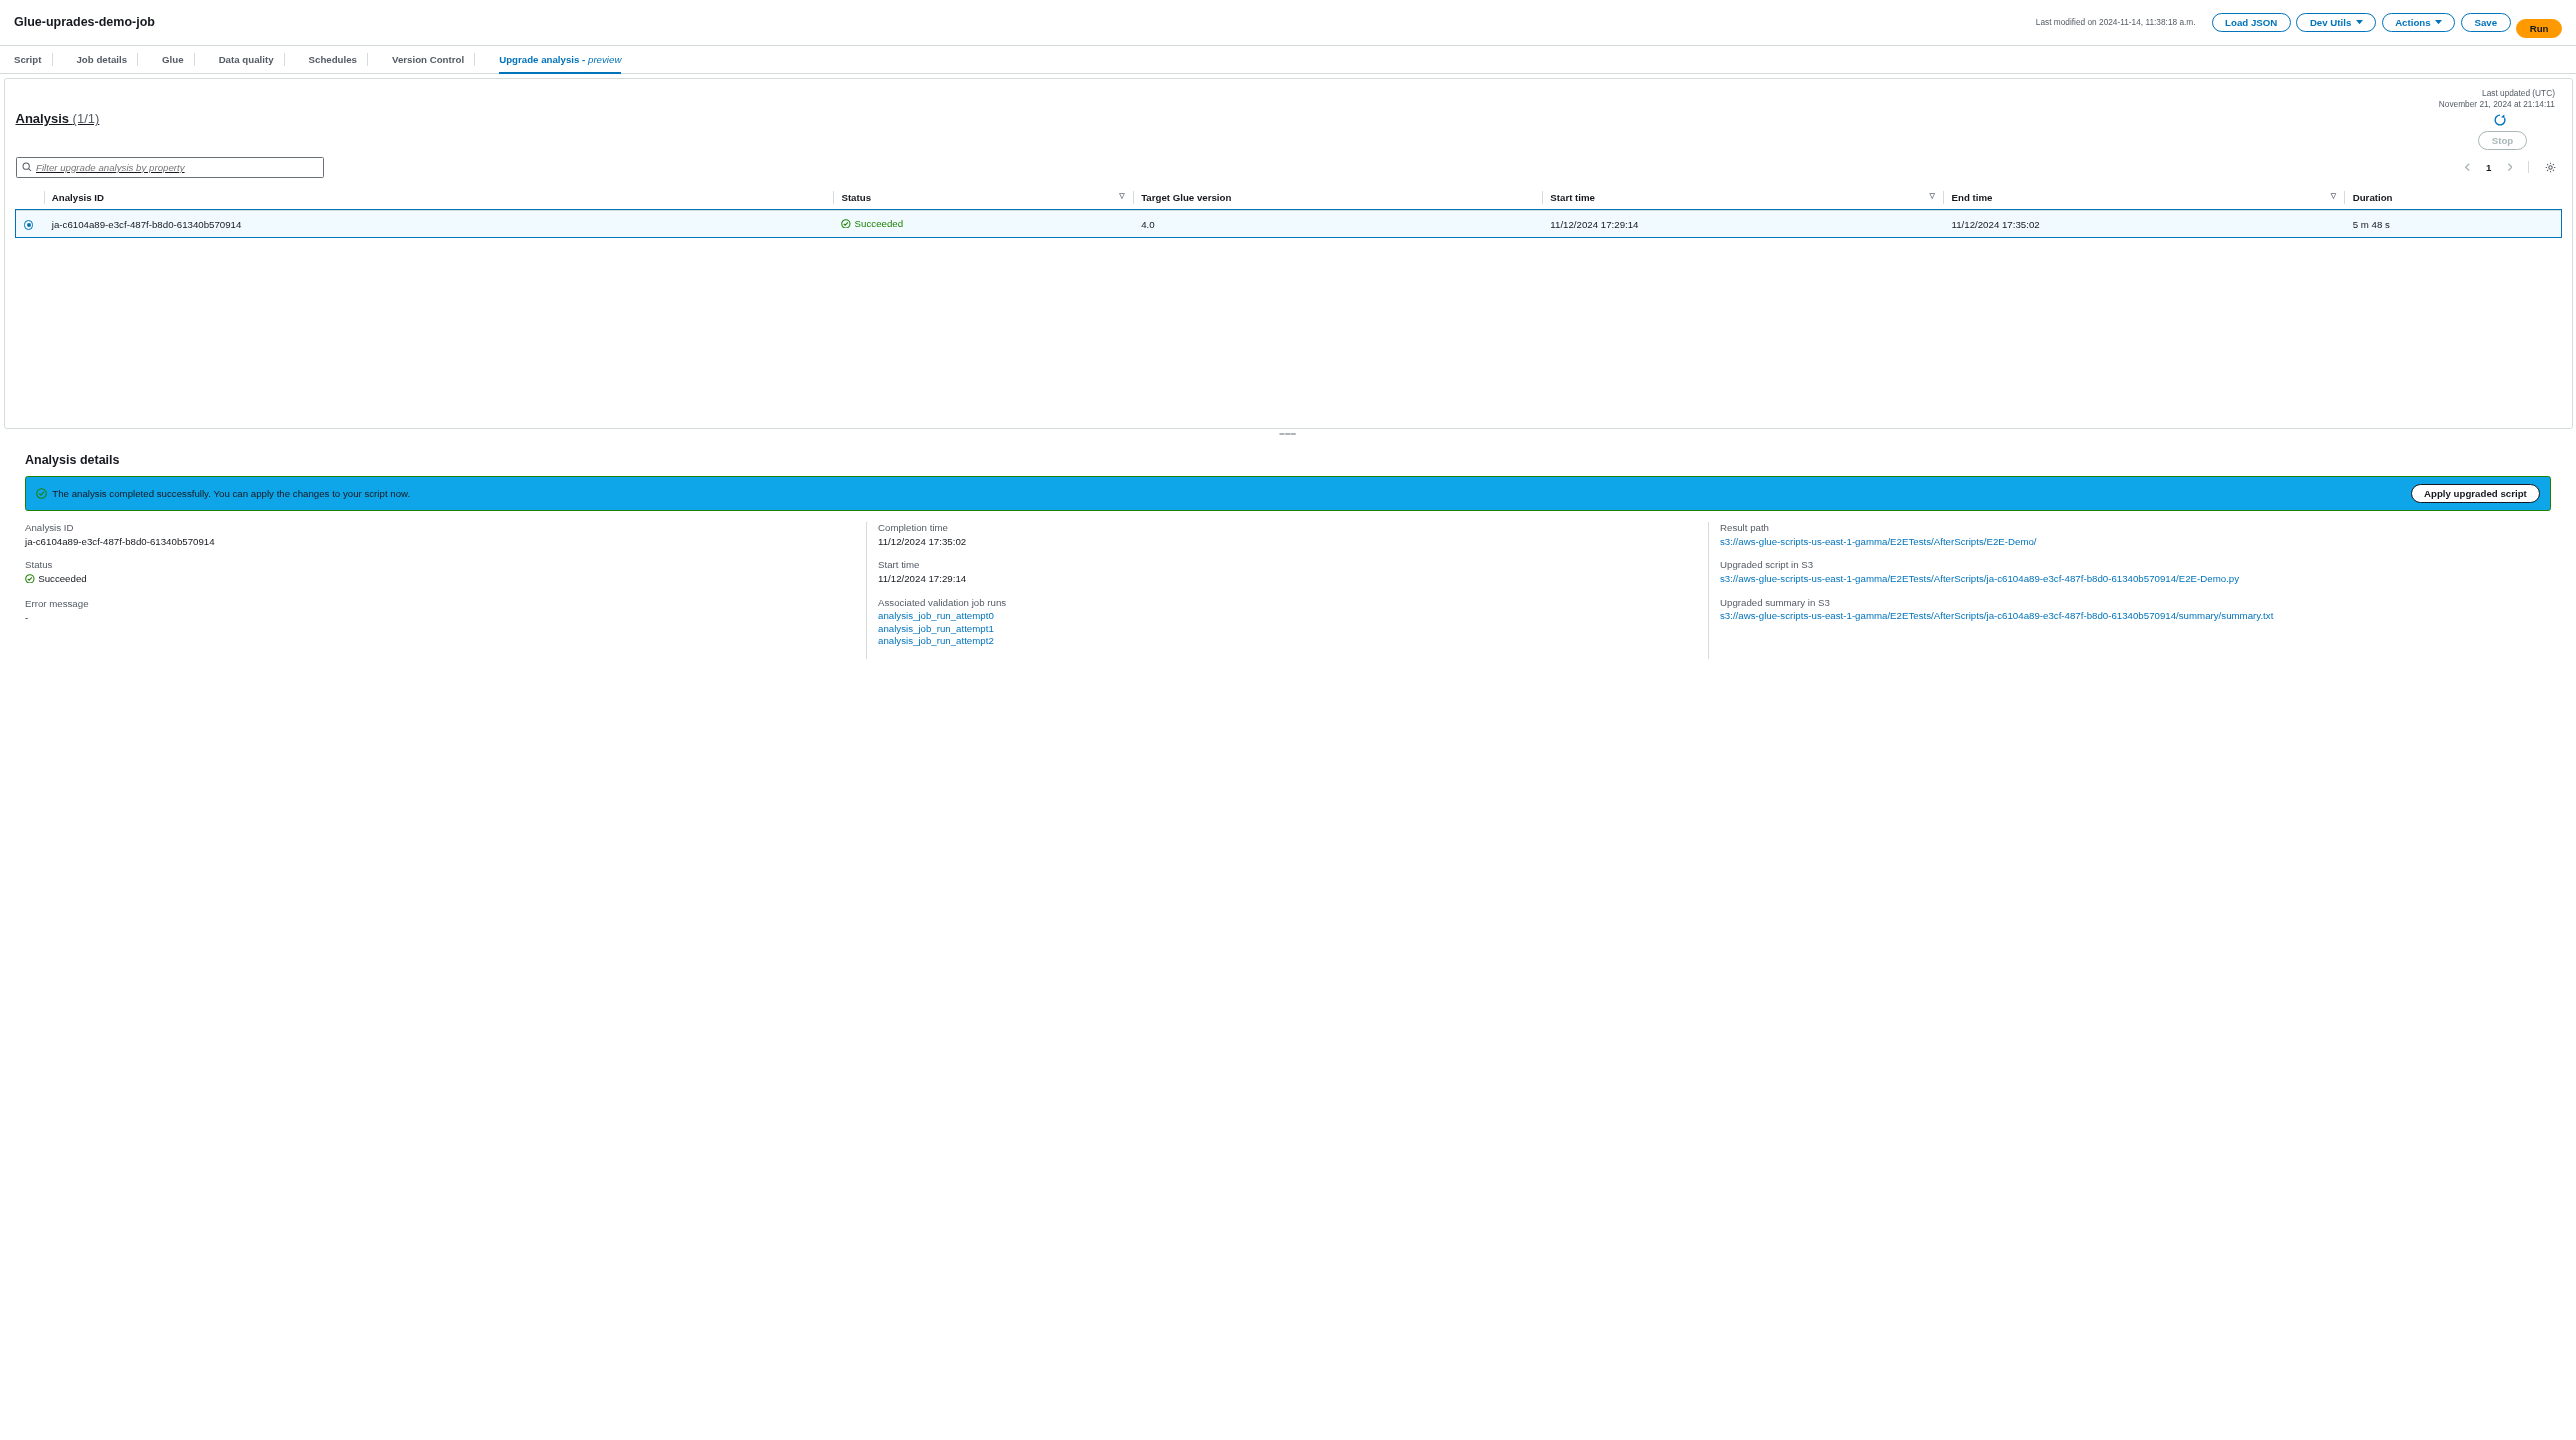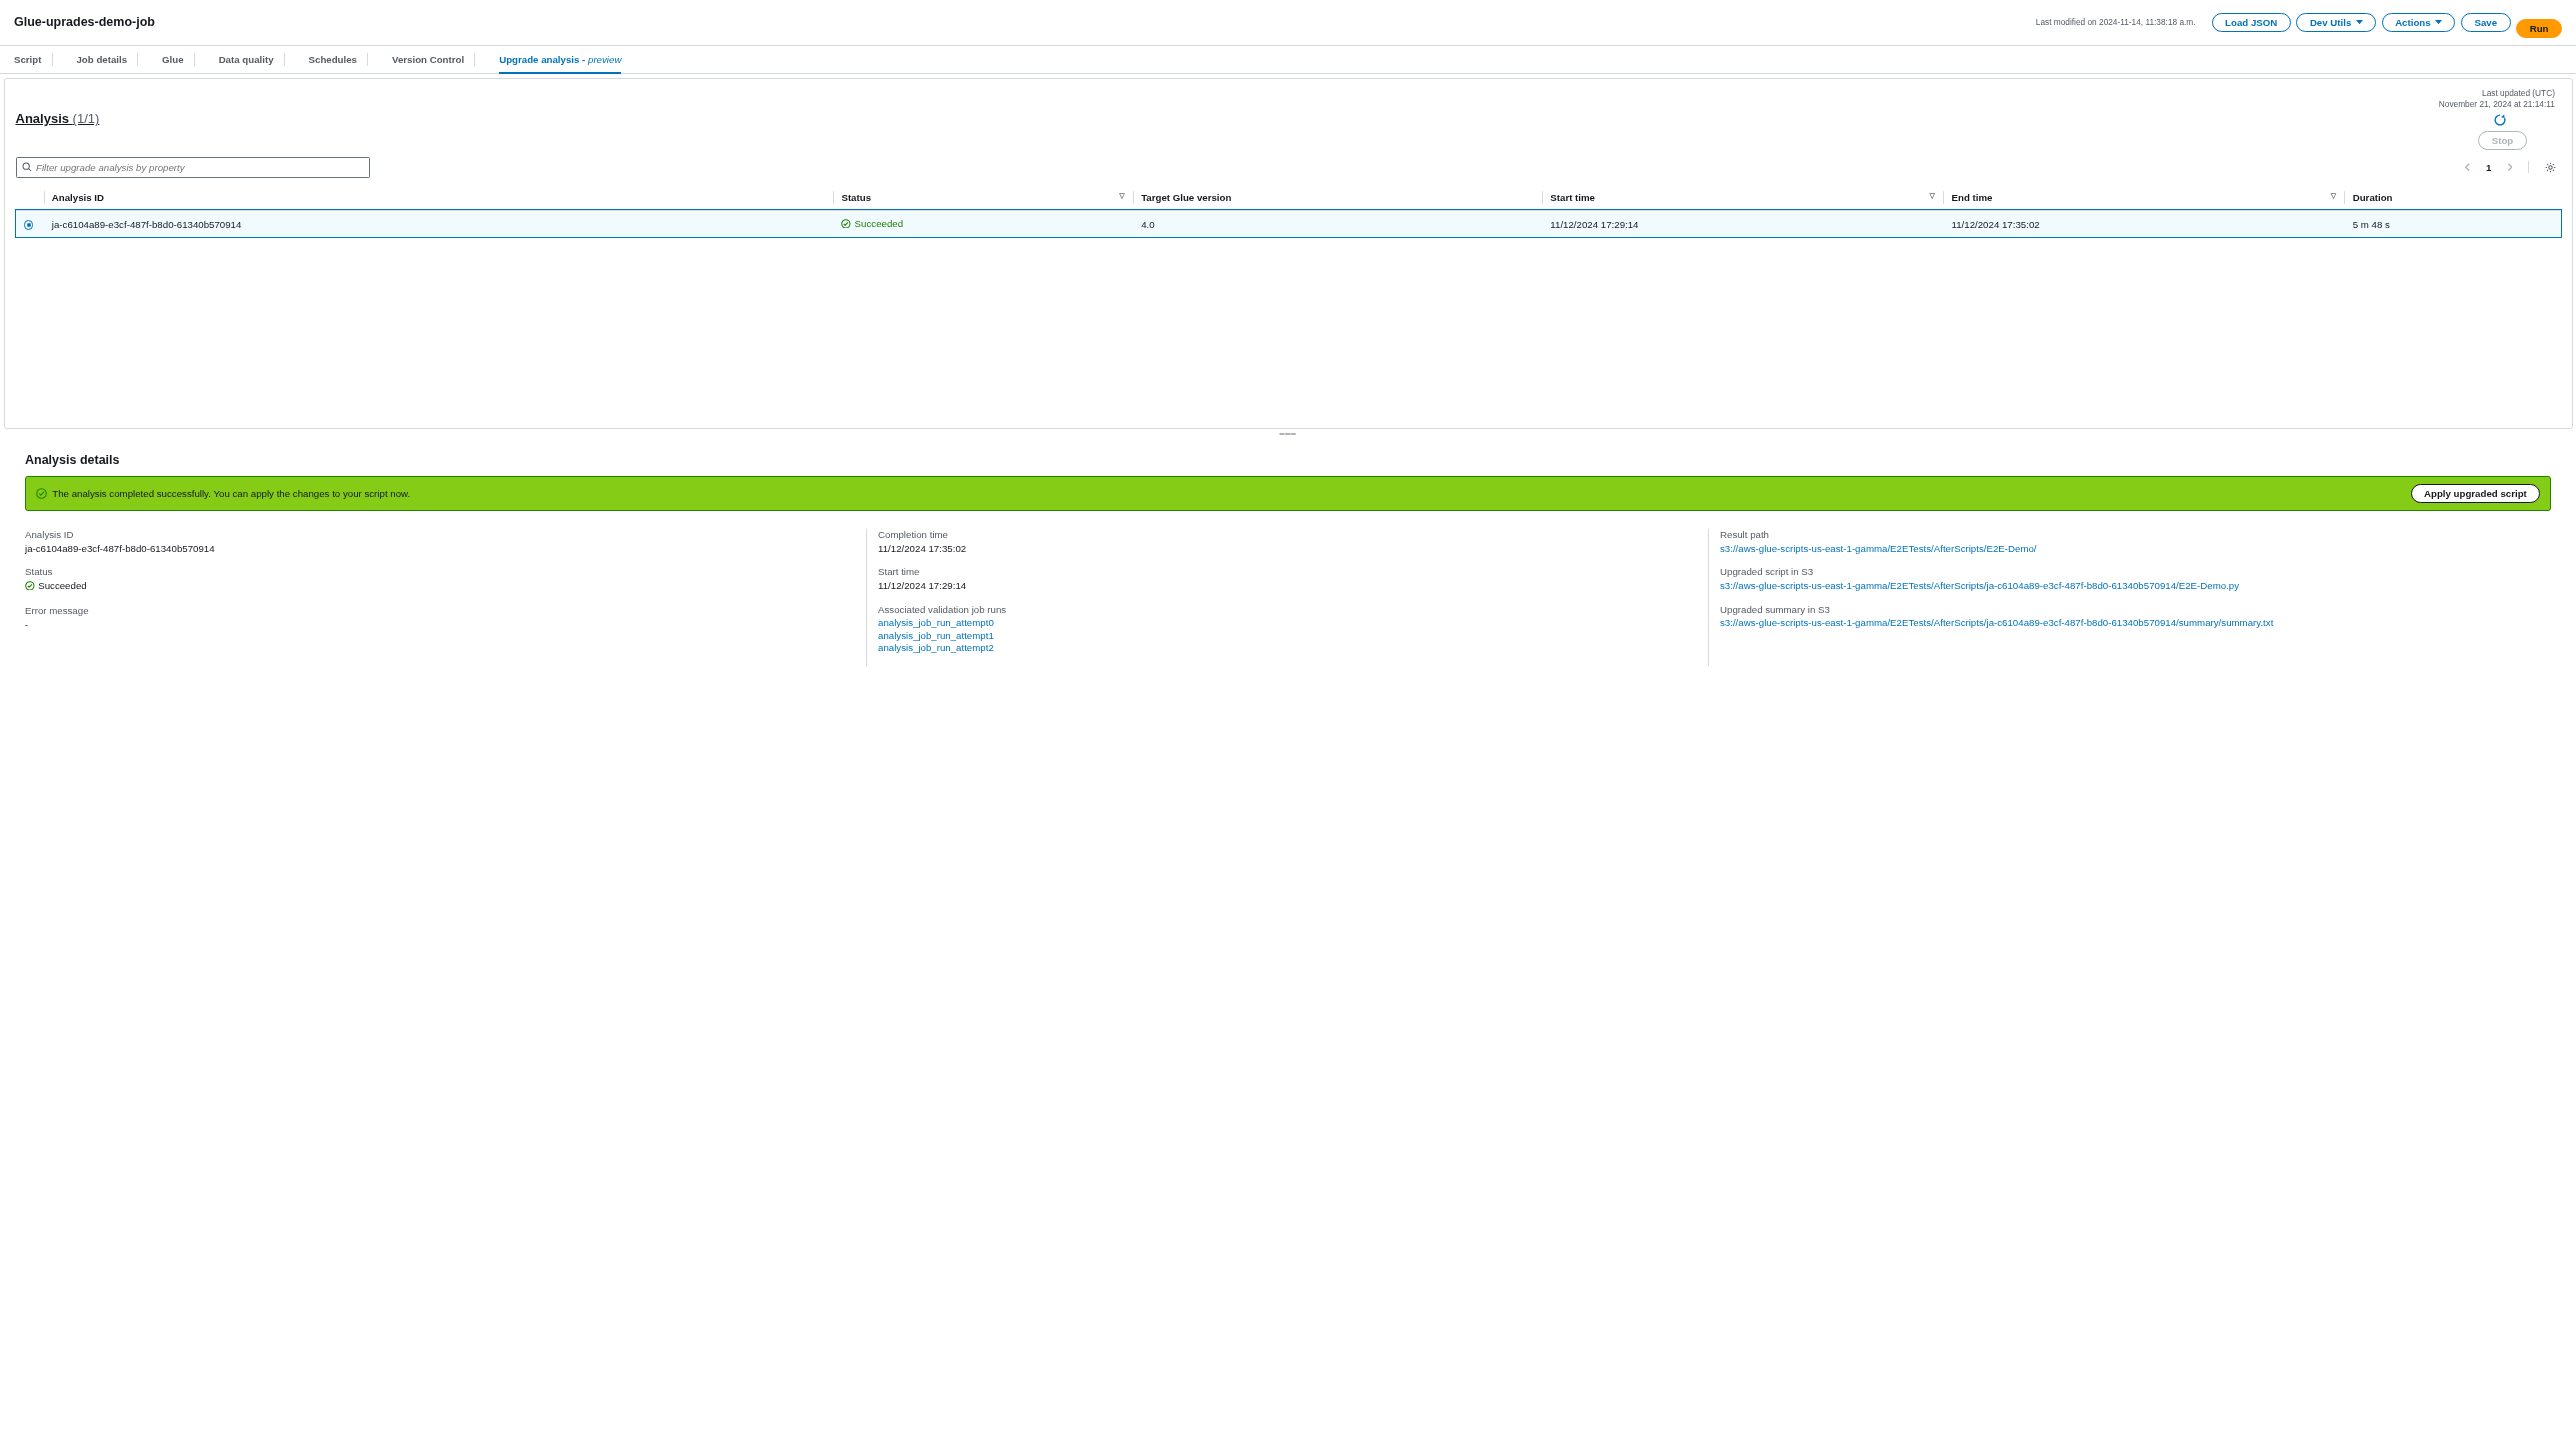--- a/index.html
+++ b/index.html
@@ -24,42 +24,42 @@
     
     .panel { margin: 3.5px 3.5px 0; border: 0.7px solid #d5dbdb; border-radius: 2.8px; padding: 9.7px 11px; }
     .panel-header { display: flex; align-items: center; margin-bottom: 7px; }
     .panel-title { font-size: 13px; font-weight: 700; text-decoration: underline; }
     .panel-title .count { font-weight: 400; color: #545b64; }
     .panel-header-right { margin-left: auto; display: flex; align-items: center; flex-direction: column; }
     .last-updated { text-align: right; font-size: 8.3px; color: #545b64; margin-right: 5.6px; line-height: 1.3; }
     .icon-btn { width: 21px; height: 21px; display: inline-flex; align-items: center; justify-content: center; cursor: pointer; color: #0073bb; }
     
     .toolbar-row { display: flex; align-items: center; margin-bottom: 7px; }
-    .search-box { display: flex; align-items: center; border: 0.7px solid #687078; border-radius: 1.4px; padding: 2.8px 5.6px; width: 354px; }
+    .search-box { display: flex; align-items: center; border: 0.7px solid #687078; border-radius: 1.4px; padding: 2.8px 5.6px; width: 308px; text-decoration: underline; }
     .search-box input { border: none; outline: none; flex: 1; font-size: 9.7px; padding: 1.4px 4.2px; font-style: italic; }
     .toolbar-right { margin-left: auto; display: flex; align-items: center; gap: 7px; }
     .pager-btn { color: #aab7b8; cursor: pointer; padding: 1.4px 4.2px; }
     .pager-num { font-weight: 700; padding: 0 4.2px; }
     .vsep { width: 0.7px; height: 12.5px; background: #d5dbdb; margin: 0 4.2px; }
     
     .table { width: 100%; border-collapse: collapse; }
     .table th, .table td { text-align: left; padding: 7px 8.3px; font-size: 9.7px; }
     .table th { font-weight: 700; border-bottom: 0.7px solid #d5dbdb; position: relative; }
     .table th.sep::before { content: ""; position: absolute; left: 0; top: 5.6px; bottom: 5.6px; width: 0.7px; background: #d5dbdb; }
     .sort-ind { float: right; color: #687078; font-size: 7px; }
     .row-selected { background: #f1faff; outline: 1.4px solid #0073bb; outline-offset: -0.7px; }
     .radio { width: 9.7px; height: 9.7px; border: 1.4px solid #0073bb; border-radius: 50%; display: inline-flex; align-items: center; justify-content: center; }
     .radio.checked::after { content: ""; width: 4.2px; height: 4.2px; background: #0073bb; border-radius: 50%; }
     .status-succ { color: #1d8102; font-weight: 400; display: inline-flex; align-items: center; gap: 3.5px; }
     
     .drag-handle { display: flex; justify-content: center; padding: 1.4px 0; color: #687078; cursor: row-resize; font-size: 7px; letter-spacing: 0.7px; }
     
     .details { padding: 14px 25px; }
     .details-title { font-size: 12.5px; font-weight: 700; margin-bottom: 9.7px; }
-    .alert { display: flex; align-items: center; border: 1.4px solid #1d8102; background: #84cc16; border-radius: 2.8px; padding: 7px 9.7px; margin-bottom: 18px; }
+    .alert { display: flex; align-items: center; border: 1.4px solid #1d8102; background: #0ea5e9; border-radius: 2.8px; padding: 7px 9.7px; margin-bottom: 11px; }
     .alert-text { margin-left: 5.6px; font-size: 9.7px; }
     .alert .btn { margin-left: auto; }
     
     .details-grid { display: grid; grid-template-columns: 1fr 1fr 1fr; gap: 0; }
     .details-col { padding: 0 11px; border-right: 0.7px solid #d5dbdb; }
     .details-col:first-child { padding-left: 0; }
     .details-col:last-child { border-right: none; }
     .field { margin-bottom: 12.5px; }
     .field-label { font-size: 9.7px; color: #545b64; margin-bottom: 2.8px; }
     .field-value { font-size: 9.7px; color: #16191f; }

